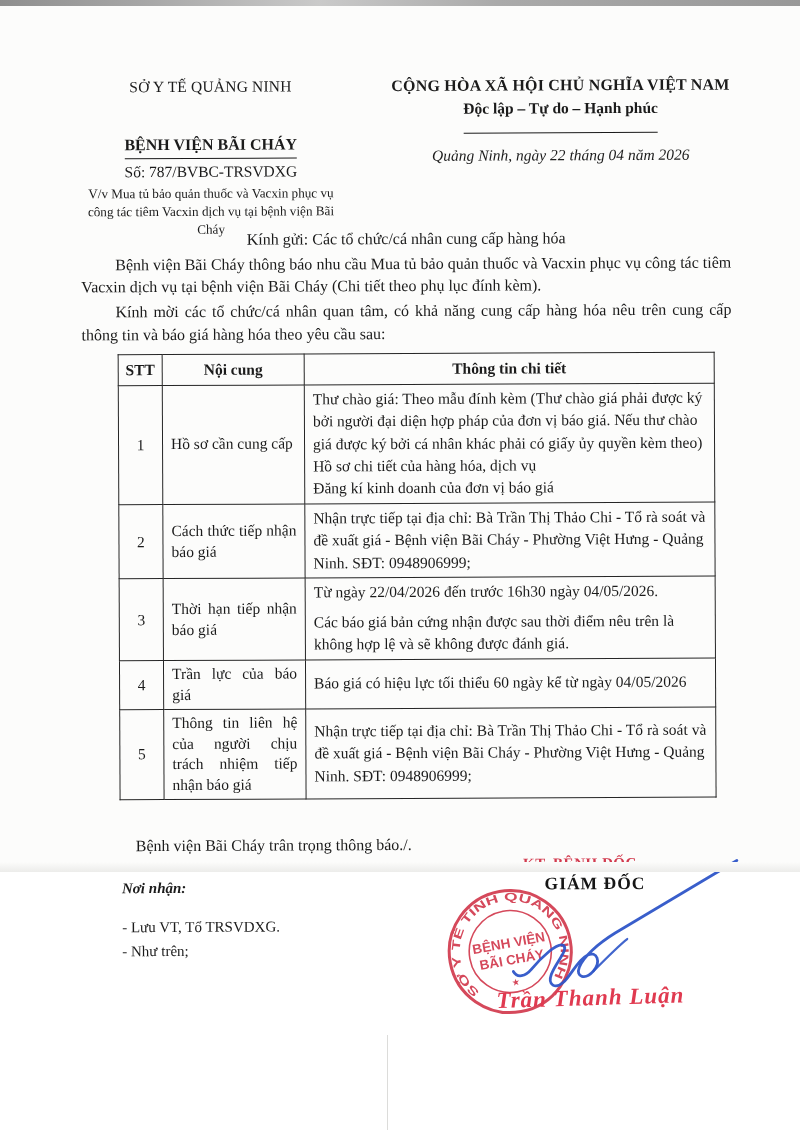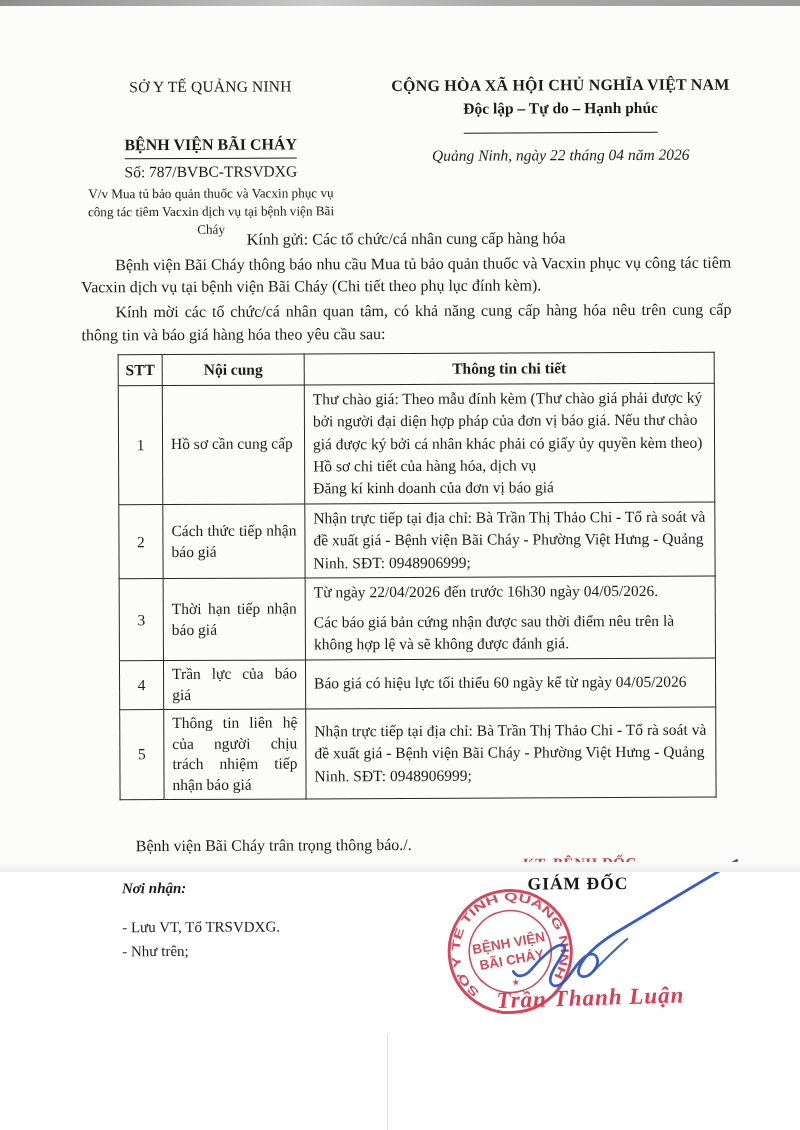--- a/index.html
+++ b/index.html
@@ -81,21 +81,21 @@
   .sig-block{position:absolute;top:848px;left:428px;width:320px;height:270px;}
   .sig-kt{
     position:absolute;top:8px;left:40px;width:220px;text-align:center;
     font-weight:bold;font-size:15px;letter-spacing:.5px;z-index:2;
   }
   .sig-pho{
     position:absolute;top:32px;left:30px;width:220px;text-align:center;
     font-weight:bold;font-size:15px;letter-spacing:.5px;z-index:2;
   }
   .sig-printed{
-    position:absolute;top:26px;left:38px;width:220px;text-align:center;
+    position:absolute;top:26px;left:55px;width:220px;text-align:center;
     font-weight:bold;font-size:17.5px;color:#161616;letter-spacing:1px;z-index:3;
   }
   .stamp-wrap{position:absolute;top:26px;left:2px;width:156px;height:156px;z-index:1;transform:rotate(-10deg);opacity:.92;}
   .sig-scribble{position:absolute;top:2px;left:55px;width:260px;height:160px;z-index:4;}
   .sig-name{
     position:absolute;top:138px;left:40px;width:240px;text-align:center;
     font-style:italic;font-weight:bold;font-size:23px;z-index:4;
     transform:rotate(-1.5deg);letter-spacing:1px;
   }
 </style>

